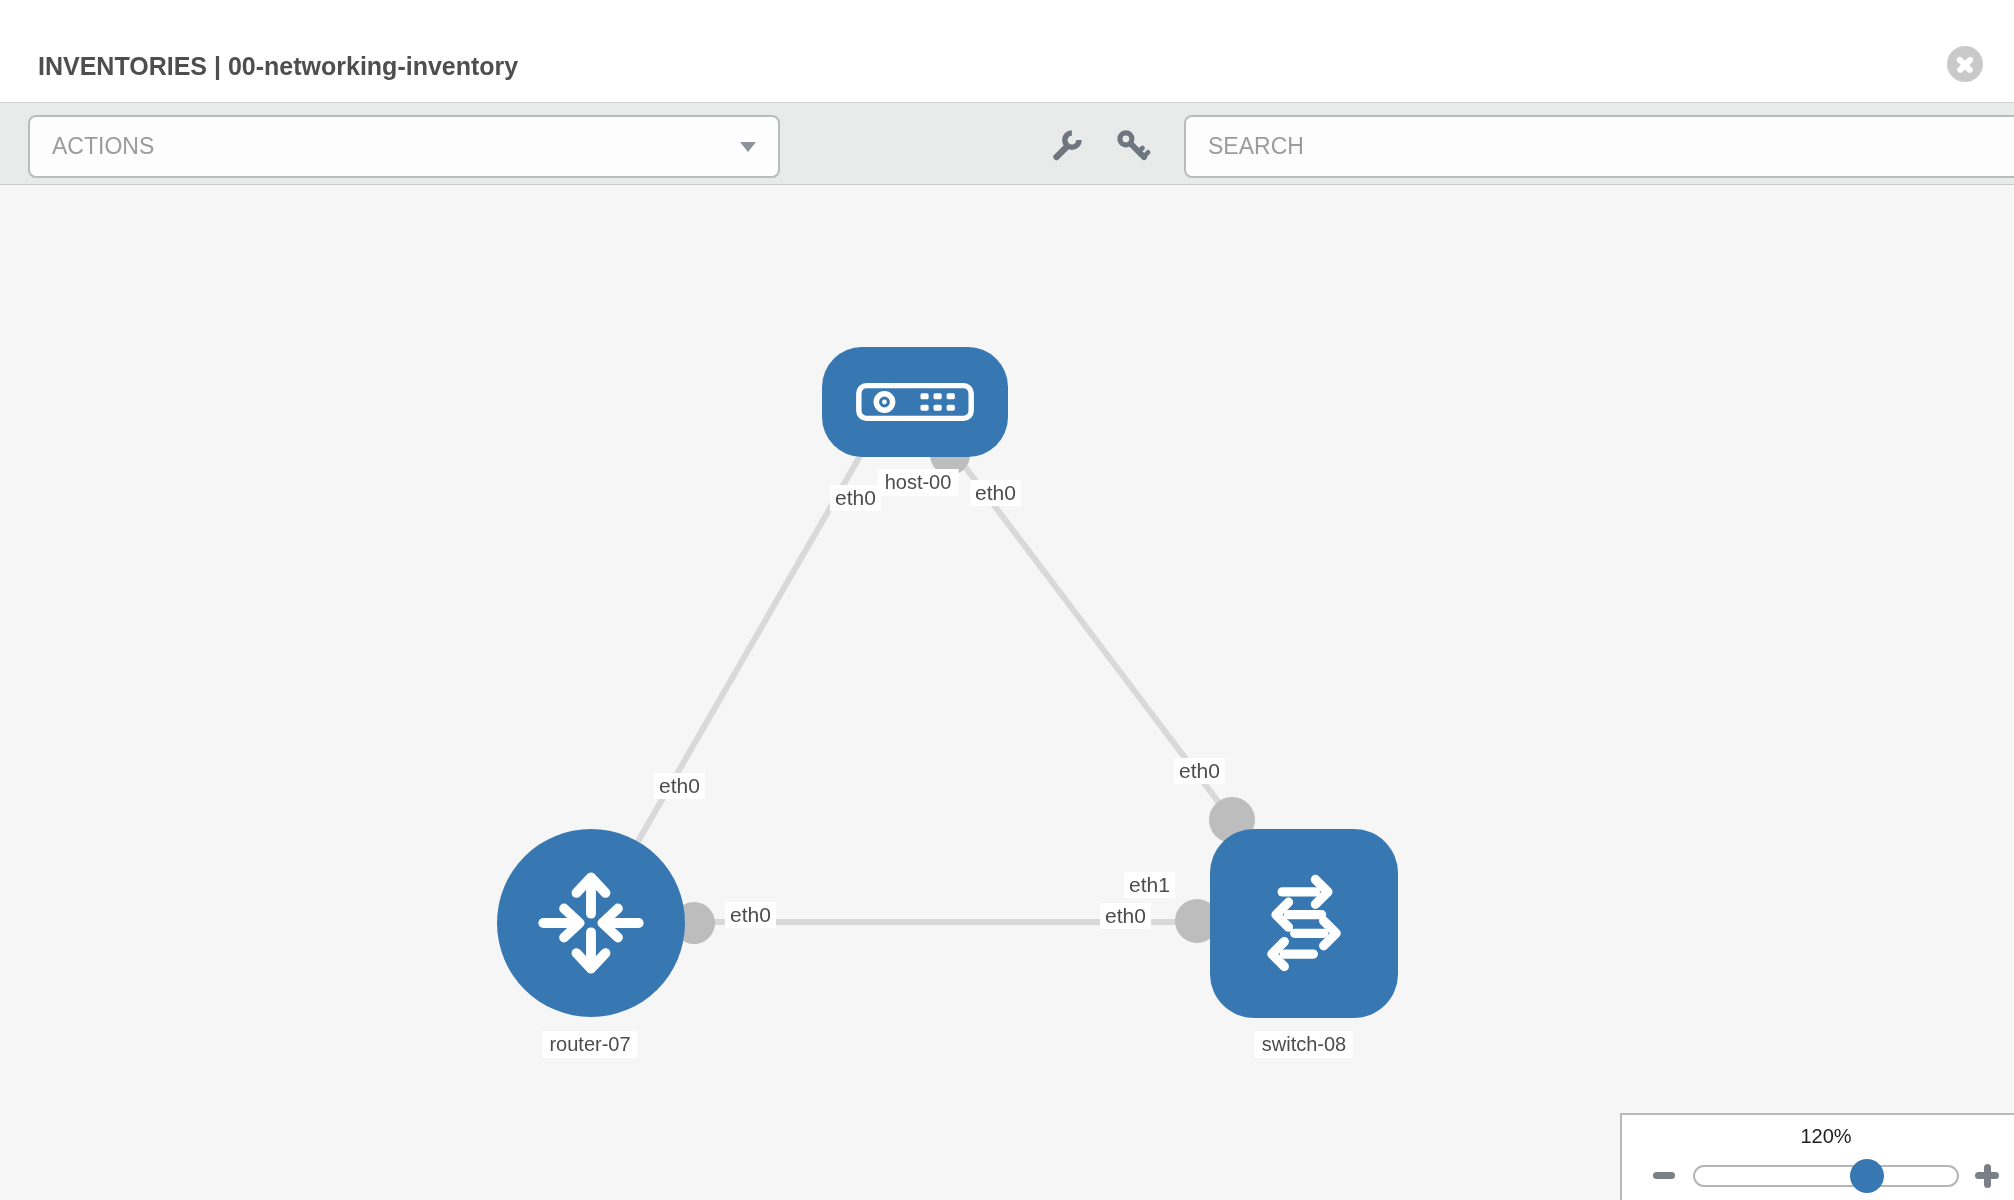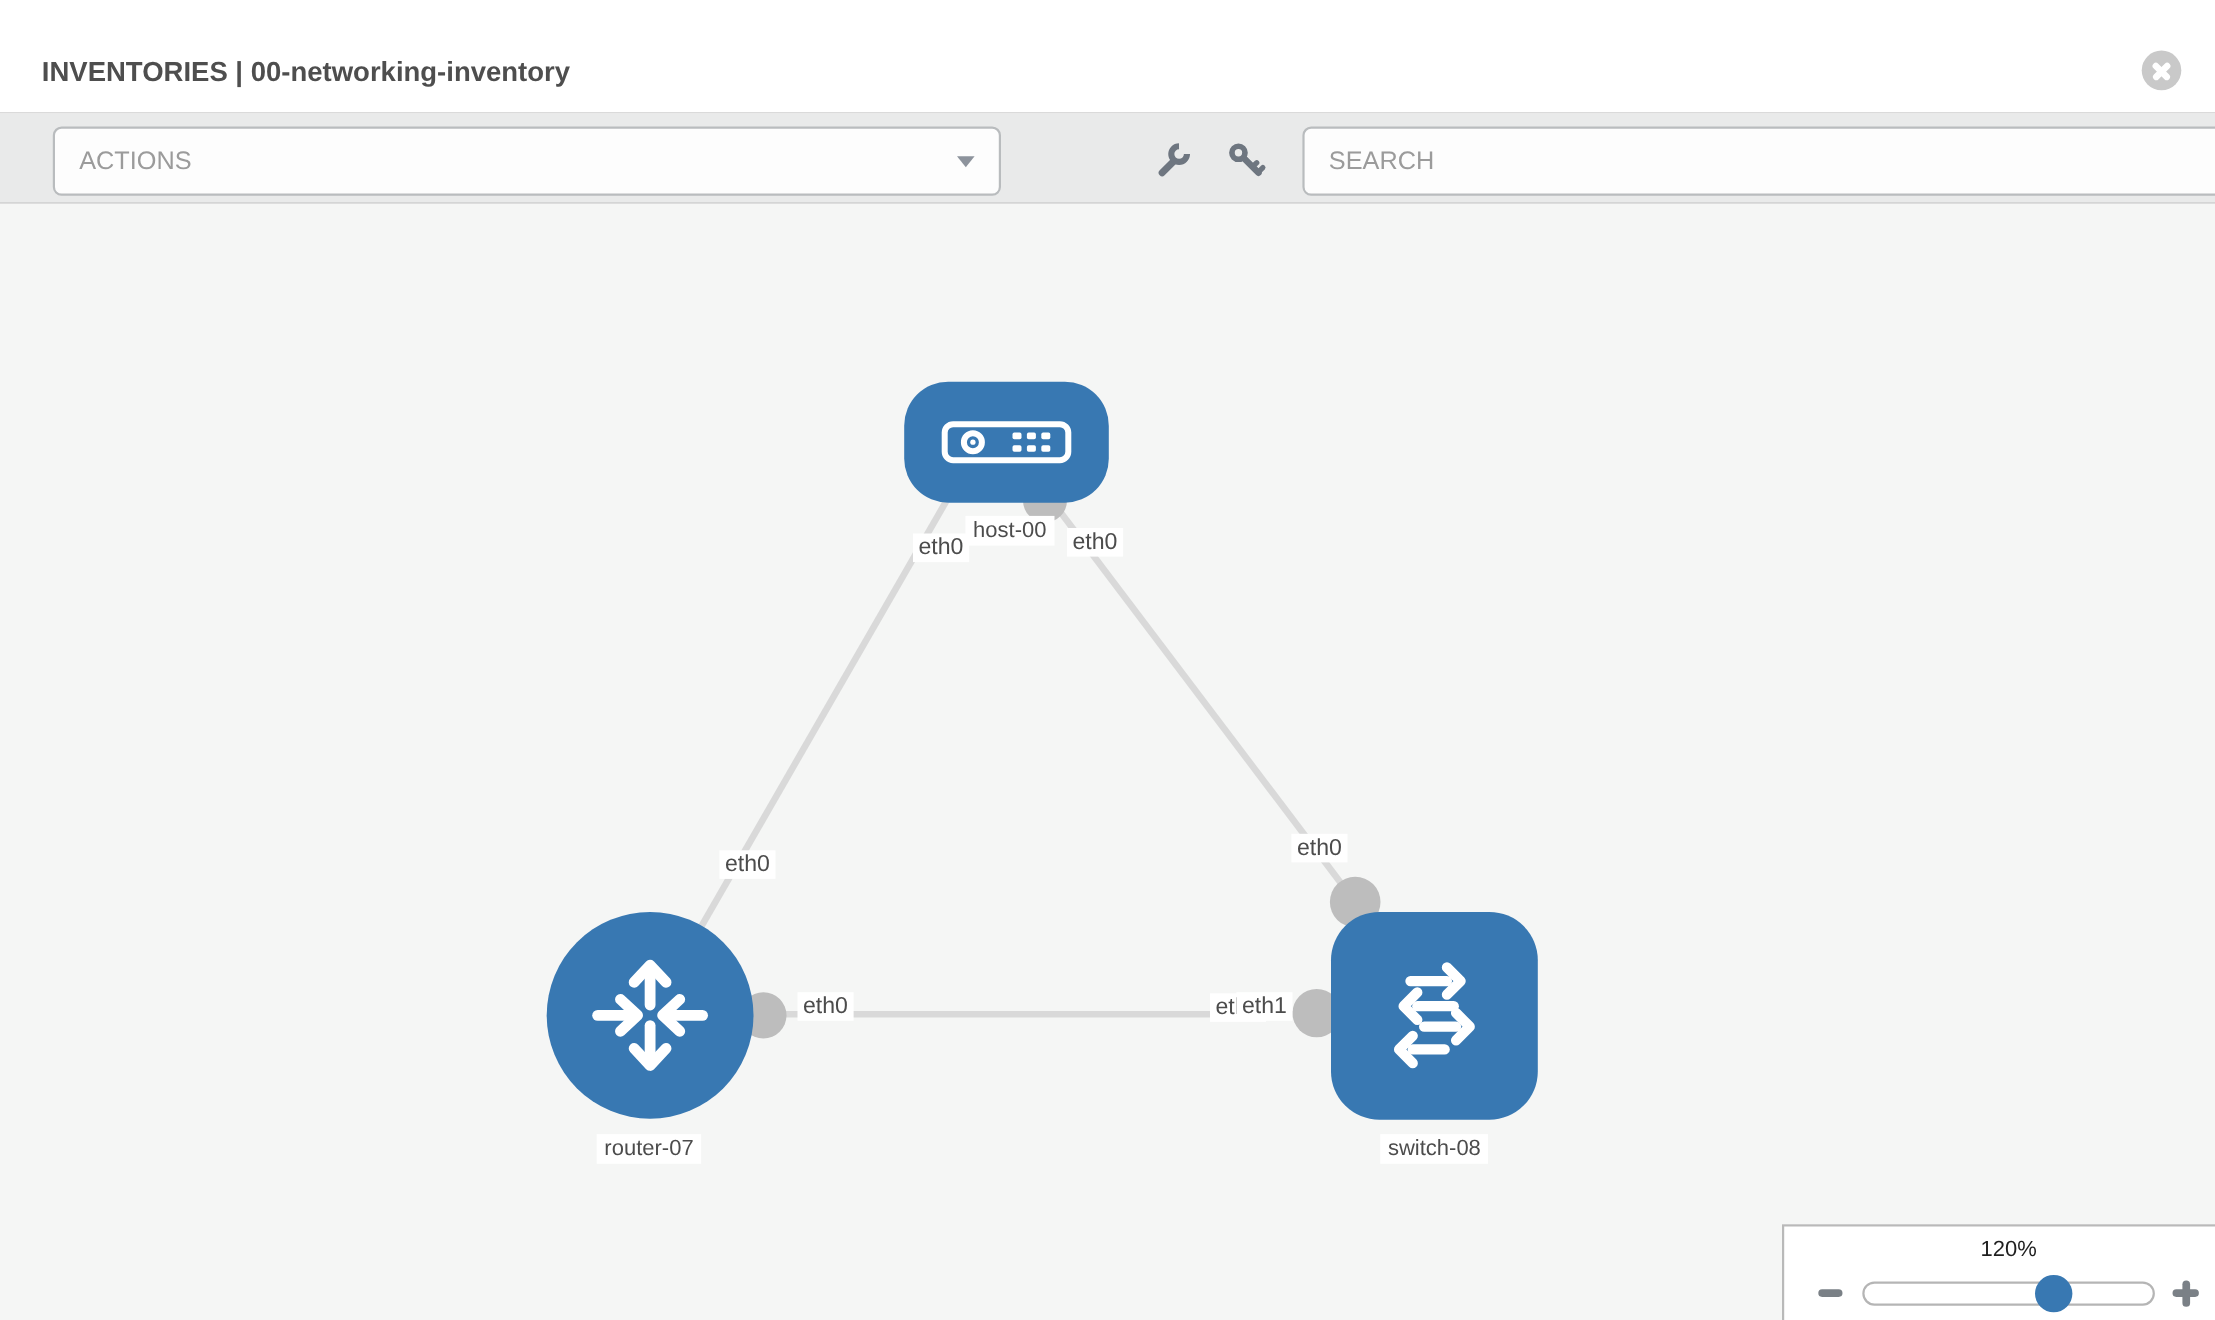--- a/index.html
+++ b/index.html
@@ -21,21 +21,21 @@
   
   .toolbar { position:absolute; top:72px; left:0; right:0; height:81px; background:#e9eaea;
              border-bottom:1px solid #c7c7c7; z-index:25; }
   .dropdown { position:absolute; top:12px; height:63px; background:#fdfdfd;
               border:2px solid #b9bcbe; border-radius:8px; box-sizing:border-box;
               color:#9b9b9b; font-size:23px; cursor:pointer; }
   .dropdown .lbl { position:absolute; left:22px; top:0; line-height:58px; }
   .dropdown .chev { position:absolute; right:22px; top:25px; width:0; height:0;
                     border-left:8px solid transparent; border-right:8px solid transparent;
                     border-top:10px solid #8d939c; }
-  .dd-actions { left:48px; width:862px; }
+  .dd-actions { left:28px; width:752px; }
   .dd-search  { left:1184px; width:938px; }
   .tool-icon { position:absolute; top:24px; width:38px; height:38px; cursor:pointer; }
   .ic-wrench { left:1047px; }
   .ic-key    { left:1114px; }
 
   
   .canvas { position:absolute; top:154px; left:0; right:0; bottom:0; background:#f5f6f5; }
   .linklayer { position:absolute; left:0; top:0; }
 
   .node { position:absolute; background:#3878b2; display:flex; align-items:center;
@@ -50,21 +50,21 @@
   .iflabel { font-size:21px; padding:1px 5px; }
   .lab-host    { left:918px;  top:284px; }
   .lab-router  { left:590px;  top:846px; }
   .lab-switch  { left:1304px; top:846px; }
   .if-host-l   { left:830px;  top:300px; z-index:9; }
   .if-host-r   { left:970px;  top:295px; }
   .if-l1       { left:654px;  top:588px; }
   .if-l2       { left:1174px; top:573px; }
   .if-l3r      { left:725px;  top:717px; }
   .if-l3s-under{ left:1100px; top:718px; z-index:10; }
-  .if-l3s-over { left:1124px; top:717px; z-index:11; }
+  .if-l3s-over { left:1124px; top:687px; z-index:11; }
 
   
   .zoompanel { position:absolute; left:1620px; top:928px; width:400px; height:140px;
                background:#ffffff; border:2px solid #b9b9b9; box-sizing:border-box; z-index:20; }
   .zoom-pct { position:absolute; left:144px; top:10px; width:120px; text-align:center;
               font-size:20px; color:#1f1f1f; }
   .zoom-minus { position:absolute; left:31px; top:57px; width:22px; height:7px; border-radius:4px;
                 background:#7a8086; cursor:pointer; }
   .zoom-track { position:absolute; left:71px; top:50px; width:266px; height:22px;
                 border:2px solid #b5b5b5; border-radius:11px; background:#fff;

